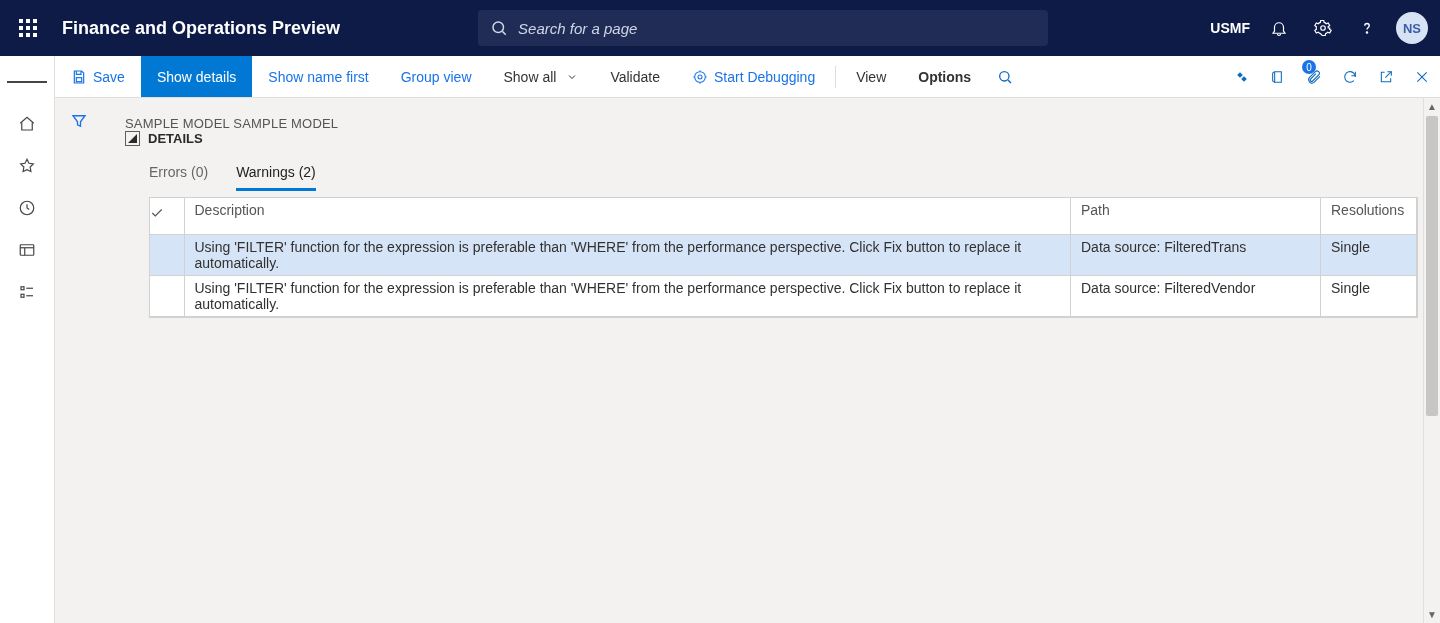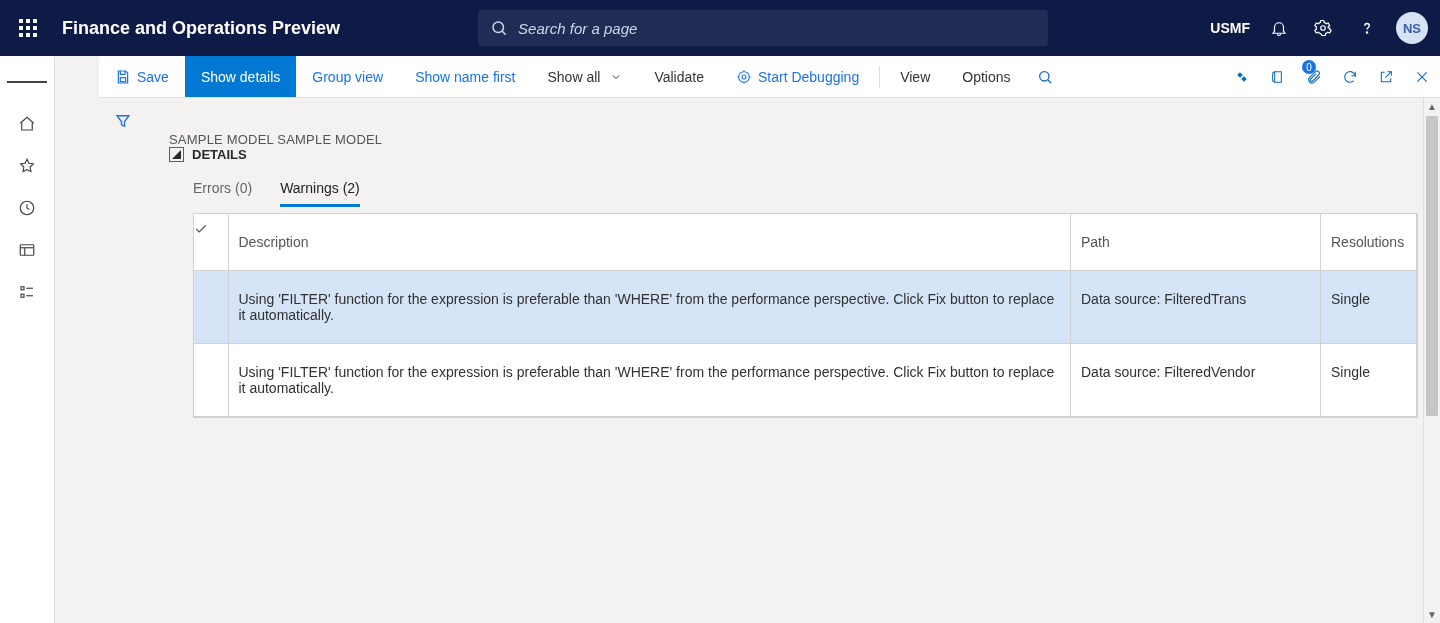--- a/index.html
+++ b/index.html
@@ -70,21 +70,21 @@
   }
   .company-label { font-size:14px; color:#fff; padding:0 6px; font-weight:700;}
   .avatar {
     width:32px; height:32px; border-radius:50%;
     background:#d7e3f4; color:#3a5ea8;
     display:flex; align-items:center; justify-content:center;
     font-size:13px; font-weight:600; margin-left:6px;
   }
 
   
-  .shell { display:flex; height: calc(623px - 56px); gap: 44px; }
+  .shell { display:flex; height: calc(623px - 56px); }
   .leftrail {
     width: 55px;
     background: #fff;
     border-right: 1px solid var(--border-light);
     display:flex; flex-direction:column; align-items:center;
     padding-top:8px; gap:6px;
   }
   .rail-btn {
     width:40px; height:36px;
     display:flex; align-items:center; justify-content:center;
@@ -104,21 +104,21 @@
     font-size:14px;
   }
   .ab-btn {
     display:flex; align-items:center; padding:0 16px;
     color:#333; cursor:pointer; white-space:nowrap; gap:6px;
   }
   .ab-btn.blue { color: var(--accent-bright); }
   .ab-btn.active { background: var(--action-bg); color:#fff;}
   .ab-btn .chev { margin-left:4px;}
   .ab-sep { width:1px; align-self:center; height:22px; background:#ddd; margin:0 4px;}
-  .ab-bold { font-weight:400;}
+  .ab-bold { font-weight:700;}
   .ab-flex { flex:1;}
   .ab-icon {
     width:36px; display:flex; align-items:center; justify-content:center;
     color:#0f6cbd; cursor:pointer;
   }
   .badge-wrap { position:relative;}
   .badge {
     position:absolute; top:4px; left:6px;
     background:#1a74e8; color:#fff; font-size:10px;
     min-width:14px; height:14px; border-radius:7px;
@@ -146,21 +146,21 @@
     position:relative;
   }
   .filter-col {
     width: 48px;
     display:flex; justify-content:center;
     padding-top:14px;
   }
   .filter-btn { color: var(--accent-bright); cursor:pointer;}
   .content {
     flex:1; padding: 18px 22px 0 22px;
-    overflow:auto; min-width:0;margin-top:16px;
+    overflow:auto; min-width:0;
   }
   .breadcrumb {
     font-size:13px; color:#555; letter-spacing:0.2px;
   }
   h1.pagetitle {
     margin: 4px 0 16px 0;
     font-size:26px; font-weight:600; color:#222;
   }
   .details-head {
     display:flex; align-items:center; gap:8px;
@@ -200,21 +200,21 @@
     border:1px solid var(--border);
     background:#fff;
     margin-left:24px;
     margin-right:0;
     width: calc(100% - 24px);
   }
   .grid table { width:100%; border-collapse:collapse; table-layout:fixed;}
   .grid th, .grid td {
     border-right:1px solid var(--border);
     border-bottom:1px solid var(--border);
-    padding:20px 10px;
+    padding:4px 10px;
     text-align:left; vertical-align:top;
     font-size:14px;
   }
   .grid th {
     font-weight:400; color:#555;
     background:#fff; height:36px;
   }
   .grid th.check, .grid td.check {
     width:34px; text-align:center; padding:8px 0;
   }
@@ -343,24 +343,24 @@
           <path d="M5 3h11l3 3v15H5z"></path>
             <path d="M8 3v5h7V3"></path>
             <rect x="8" y="13" width="8" height="6"></rect>
         </svg>
         <span>Save</span>
       </div>
       <div class="ab-btn active">
         <span>Show details</span>
       </div>
       <div class="ab-btn blue">
+        <span>Show name first</span>
+      </div>
+      <div class="ab-btn blue">
         <span>Group view</span>
-      </div>
-      <div class="ab-btn blue">
-        <span>Show name first</span>
       </div>
       <div class="ab-btn">
         <span>Show all</span>
         <svg class="chev" width="12" height="12" viewBox="0 0 24 24" fill="none" stroke="currentColor" stroke-width="2">
             <path d="M6 9l6 6 6-6"></path>
           </svg>
       </div>
       <div class="ab-btn">
         <span>Validate</span>
       </div>

